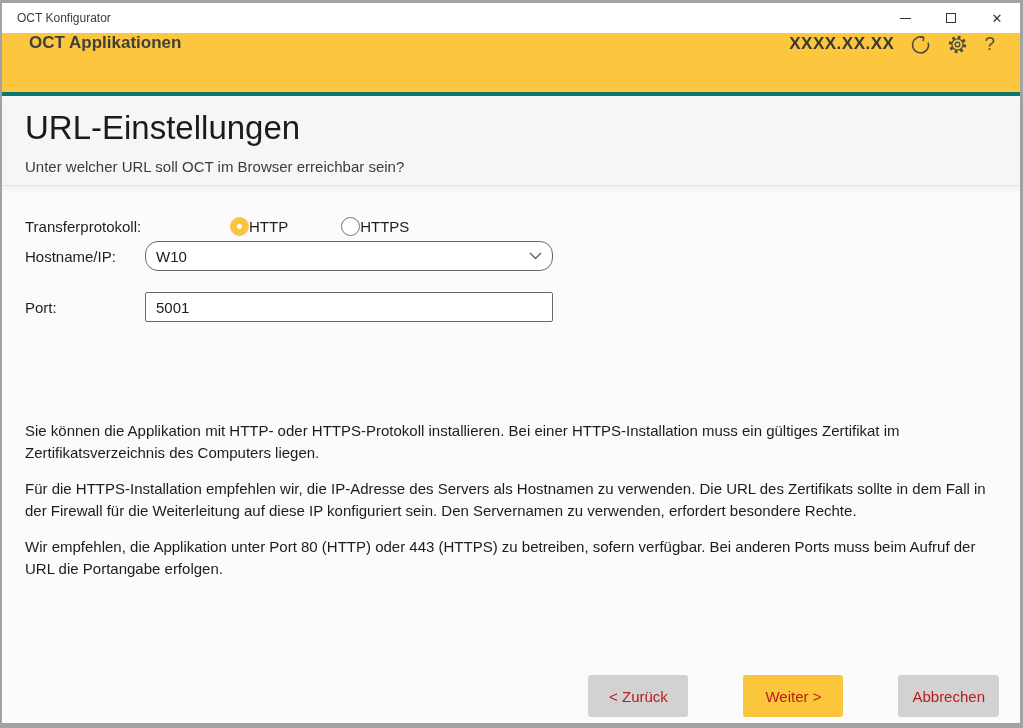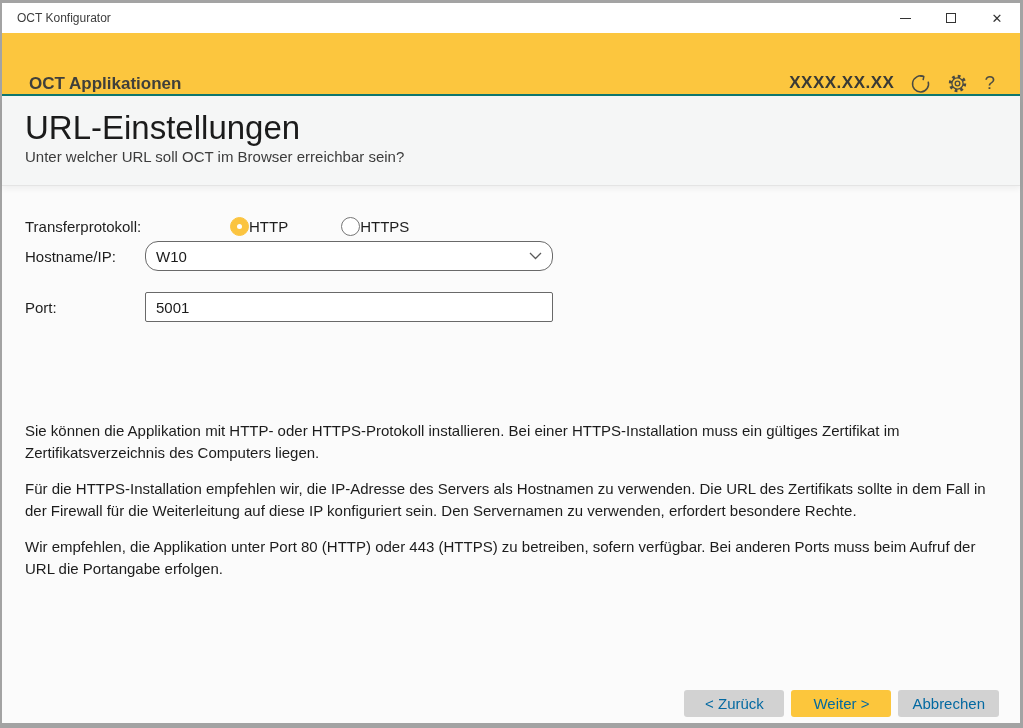--- a/index.html
+++ b/index.html
@@ -23,37 +23,37 @@
   .win-controls { display:flex; height:100%; }
   .win-btn {
     width:46px; height:100%; display:flex; align-items:center; justify-content:center;
     color:#333; cursor:default;
   }
   .glyph-min { width:11px; height:1px; background:#333; display:block; }
   .glyph-max { width:10px; height:10px; border:1px solid #333; display:block; }
   .glyph-close { font-size:13px; line-height:1; color:#333; }
   
   .appbar {
-    height:63px; background:#fcc63e; border-bottom:2px solid #0f766e;
-    display:flex; align-items:flex-end; flex-shrink:0;
+    height:63px; background:#fcc63e; border-bottom:4px solid #0f766e;
+    display:flex; align-items:flex-start; flex-shrink:0;
     padding:0 25px 0 27px;
   }
   .appbar-title { font-size:17px; font-weight:bold; color:#3f3f3b; flex:1; }
   .appbar-right { display:flex; align-items:center; gap:16px; }
   .appbar-version { font-size:17px; font-weight:bold; color:#3a3a35; letter-spacing:0.5px; }
   .icon { display:flex; align-items:center; justify-content:center; }
   .help-glyph { font-size:19px; color:#4a4a42; font-weight:400; }
   
   .pageheader {
     height:89px; background:#f5f6f6; padding:13px 23px 0 23px; flex-shrink:0;
     box-shadow:0 1px 0 #e4e4e4, 0 4px 6px rgba(0,0,0,0.05);
     position:relative; z-index:2;
   }
   .page-title { font-size:33px; font-weight:400; color:#1b1b1b; }
-  .page-subtitle { font-size:15px; color:#3c3c3c; margin-top:1px; }
+  .page-subtitle { font-size:15px; color:#3c3c3c; margin-top:11px; }
   
   .content {
     flex:1; background:#fbfbfb; padding:26px 25px 0 23px; position:relative;
   }
   .form-row { display:flex; align-items:center; }
   .form-row + .form-row { margin-top:0; }
   .row-port { margin-top:21px !important; }
   .form-label { width:120px; font-size:15px; color:#1e1e1e; flex-shrink:0; }
   
   .radio-group { display:flex; align-items:center; margin-left:85px; height:30px; }
@@ -89,24 +89,24 @@
   
   .info-block { margin-top:98px; padding-right:3px; }
   .info-block p {
     font-size:15px; color:#1c1c1c; line-height:22px; margin-bottom:14px;
   }
   
   .footer {
     position:absolute; right:21px; bottom:6px; display:flex; gap:7px;
   }
   .btn {
-    min-width:100px; height:27px; border:none; border-radius:3px;
-    background:#d2d2d2; color:#0369a1; font-size:15px;
+    min-width:100px; height:42px; border:none; border-radius:3px;
+    background:#d2d2d2; color:#b91c1c; font-size:15px;
     font-family:"Liberation Sans","DejaVu Sans",sans-serif;
-    padding:0 14px; cursor:default;
+    padding:0 14px; cursor:default;margin-left:48px;
   }
   .btn-accent { background:#fcc63c; }
 </style>
 </head>
 <body>
 
 <div class="window">
 
   <div class="titlebar">
     <span class="titlebar-text">OCT Konfigurator</span>

